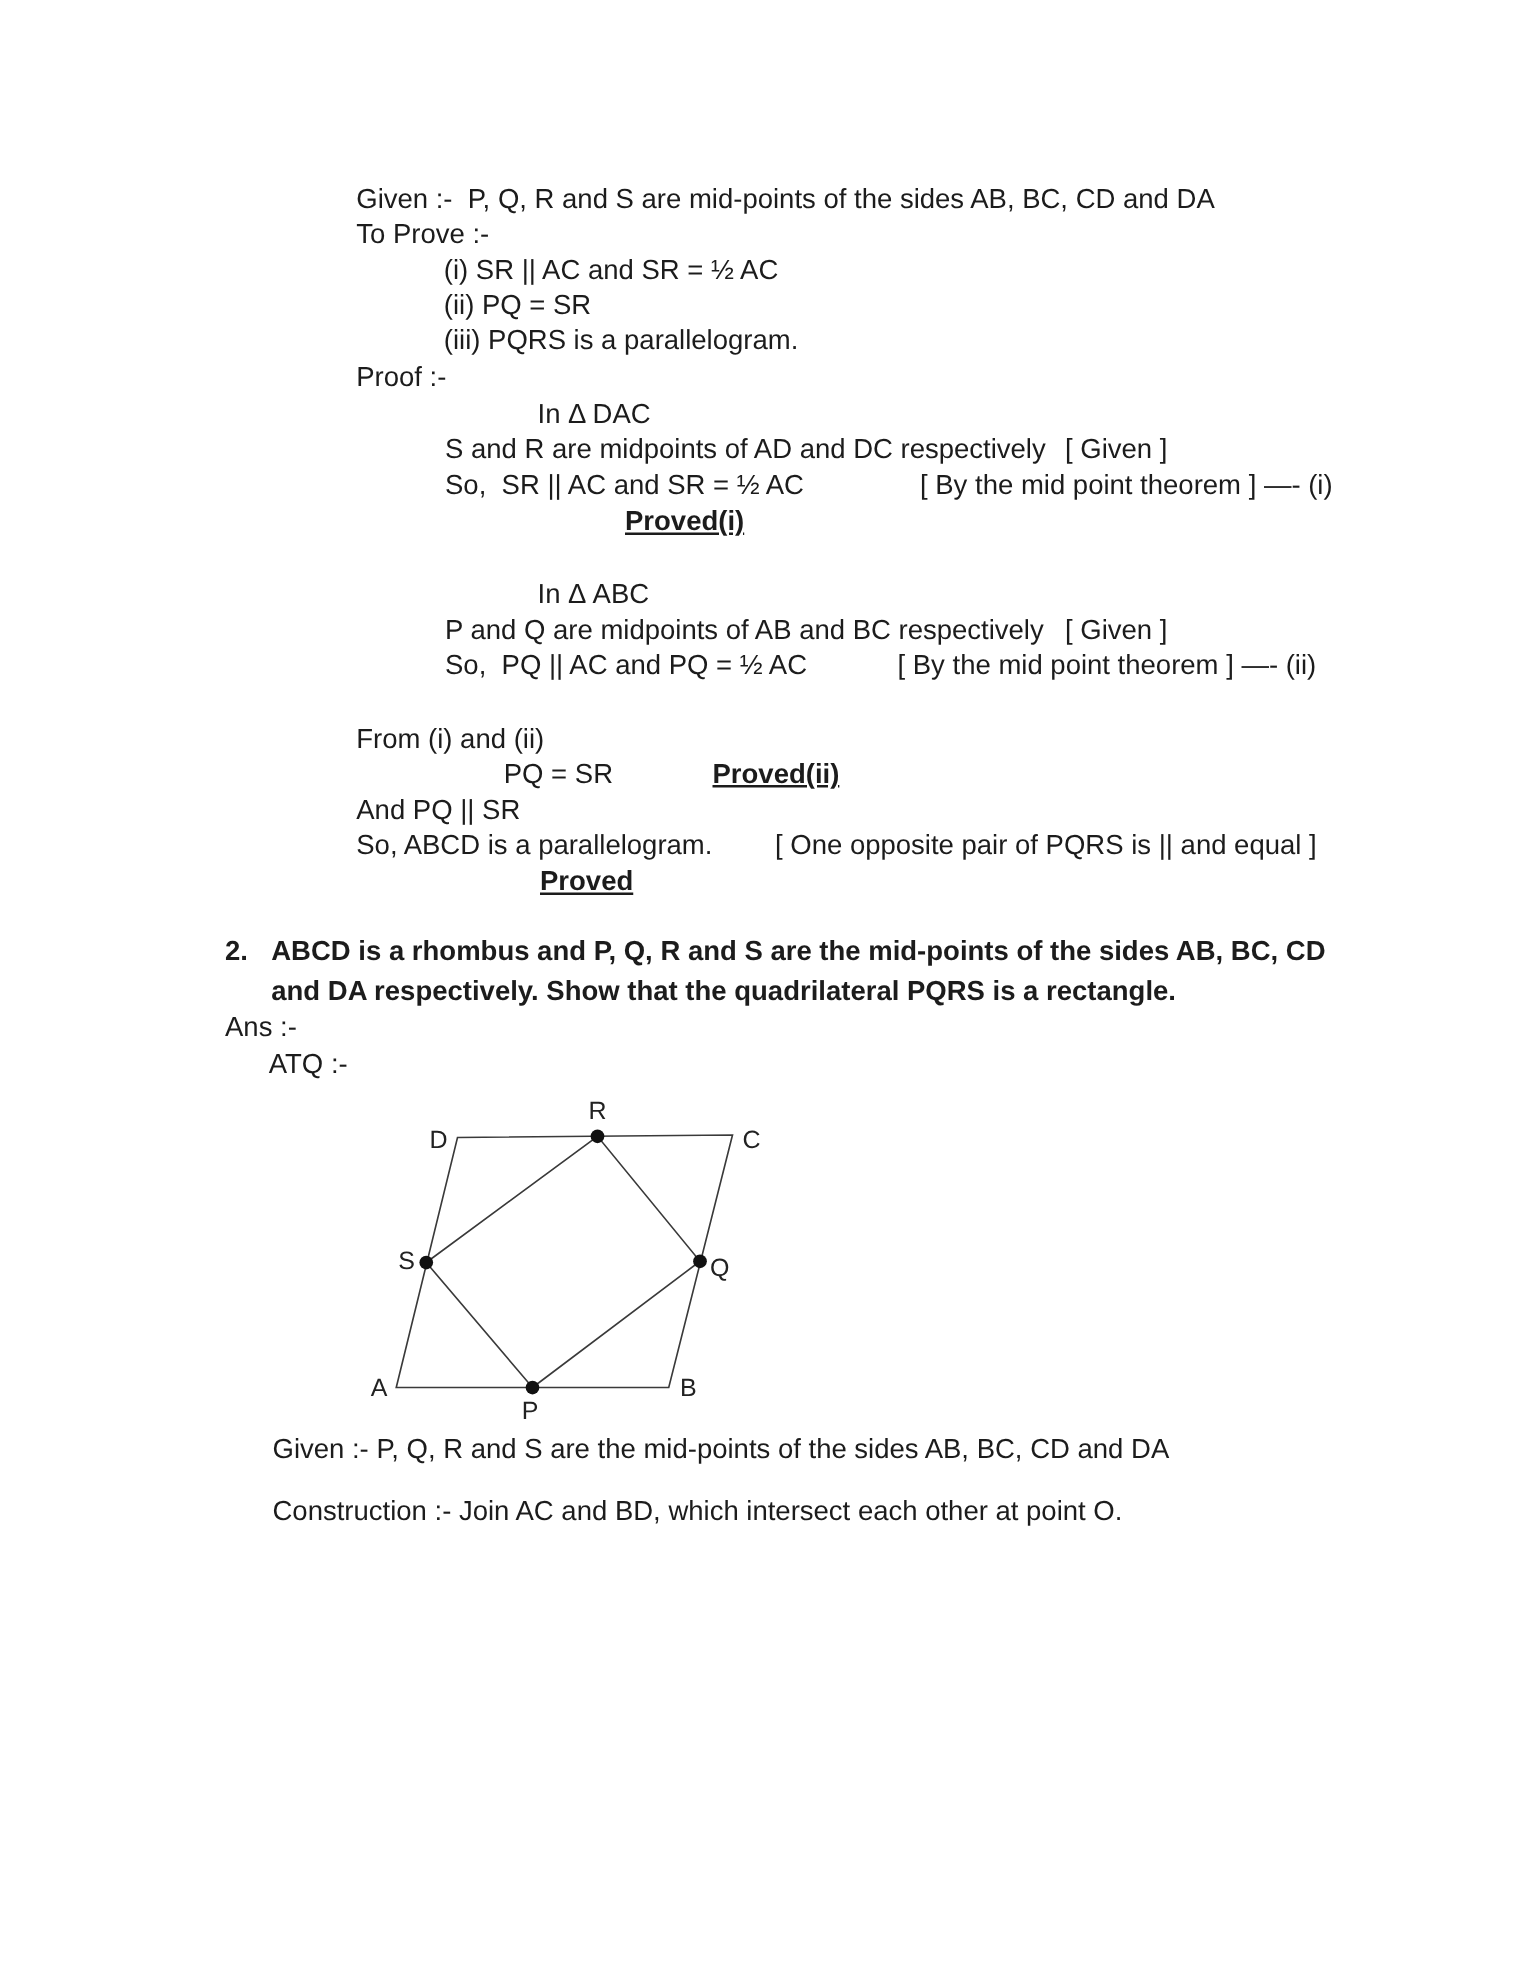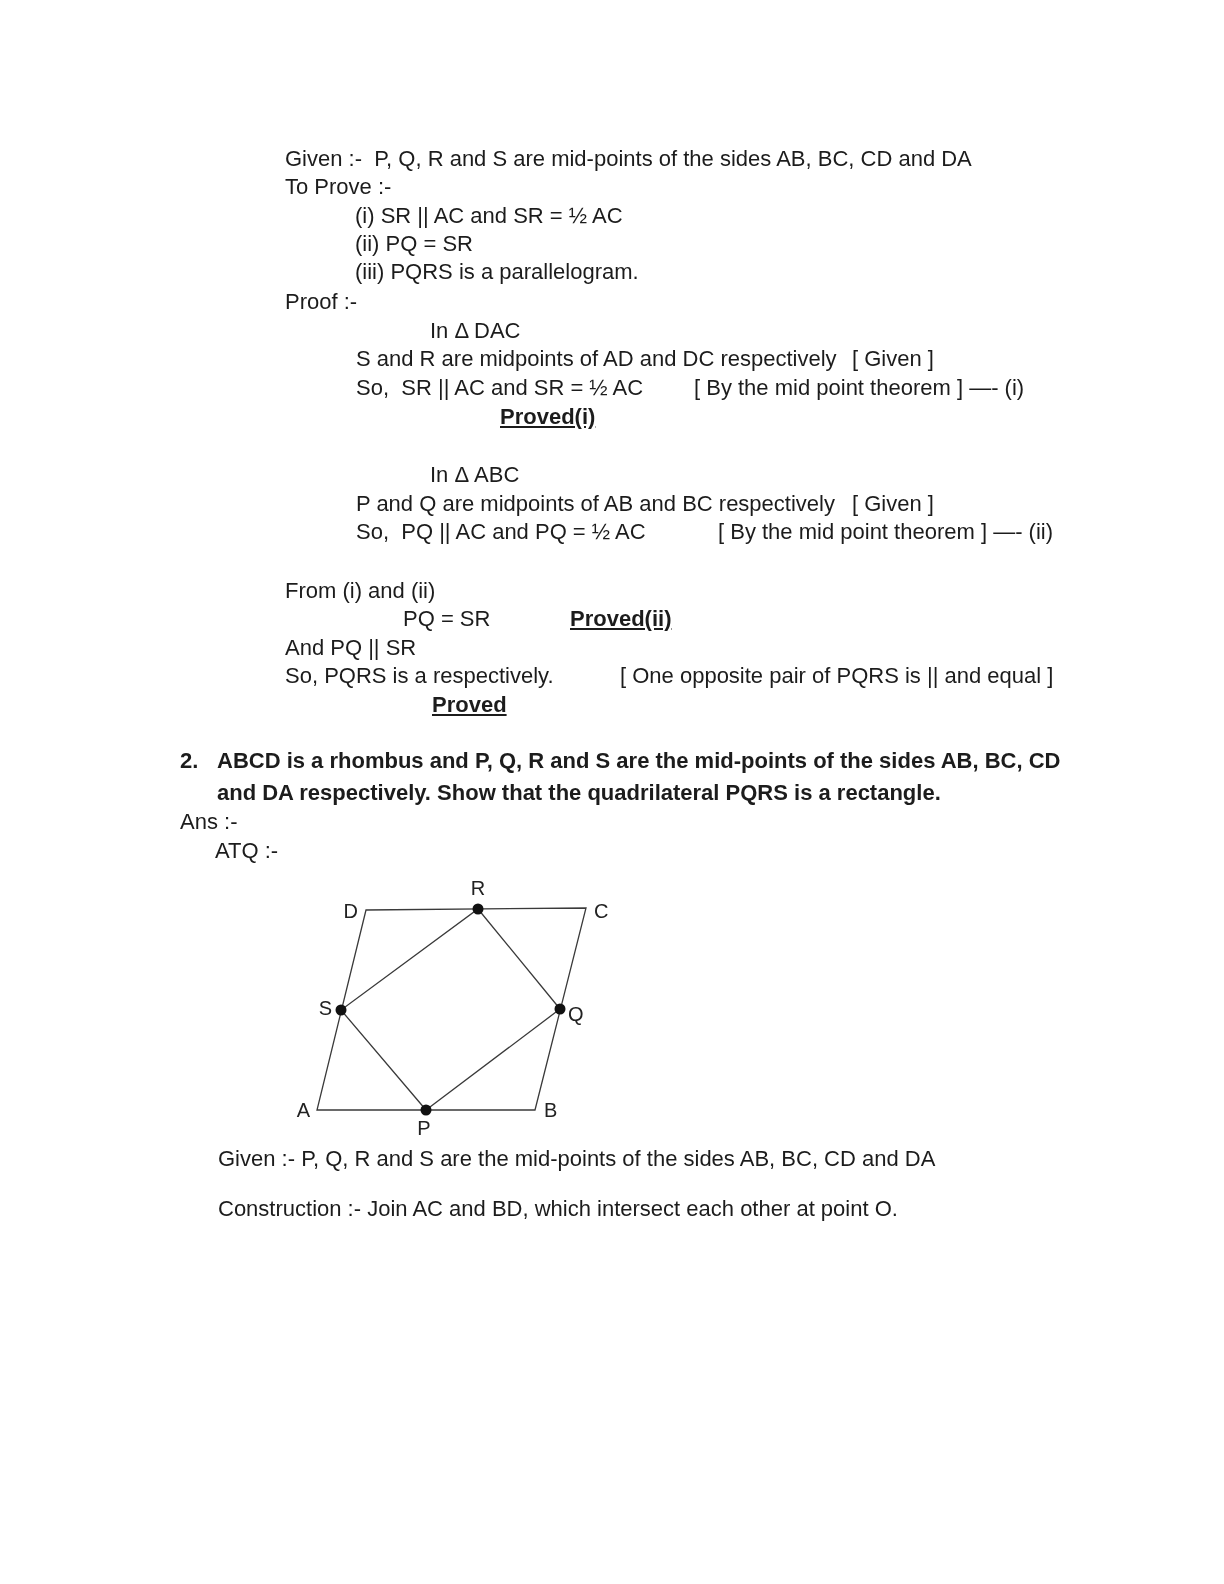--- a/index.html
+++ b/index.html
@@ -39,34 +39,34 @@
   <div class="ln" style="left:285px; top:174px;">To Prove :-</div>
   <div class="ln" style="left:355px; top:203px;">(i) SR || AC and SR = ½ AC</div>
   <div class="ln" style="left:355px; top:231px;">(ii) PQ = SR</div>
   <div class="ln" style="left:355px; top:259px;">(iii) PQRS is a parallelogram.</div>
   <div class="ln" style="left:285px; top:289px;">Proof :-</div>
 
   <div class="ln" style="left:430px; top:318px;">In Δ DAC</div>
   <div class="ln" style="left:356px; top:346px;">S and R are midpoints of AD and DC respectively</div>
   <div class="ln" style="left:852px; top:346px;">[ Given ]</div>
   <div class="ln" style="left:356px; top:375px;">So,  SR || AC and SR = ½ AC</div>
-  <div class="ln" style="left:694px; top:375px;">[ By the mid point theorem ] —- (i)</div>
+  <div class="ln" style="left:736px; top:375px;">[ By the mid point theorem ] —- (i)</div>
   <div class="ln bu" style="left:500px; top:404px;">Proved(i)</div>
 
   <div class="ln" style="left:430px; top:462px;">In Δ ABC</div>
   <div class="ln" style="left:356px; top:491px;">P and Q are midpoints of AB and BC respectively</div>
   <div class="ln" style="left:852px; top:491px;">[ Given ]</div>
   <div class="ln" style="left:356px; top:519px;">So,  PQ || AC and PQ = ½ AC</div>
   <div class="ln" style="left:718px; top:519px;">[ By the mid point theorem ] —- (ii)</div>
 
   <div class="ln" style="left:285px; top:578px;">From (i) and (ii)</div>
   <div class="ln" style="left:356px; top:606px;margin-left:47px;">PQ = SR</div>
   <div class="ln bu" style="left:570px; top:606px;">Proved(ii)</div>
   <div class="ln" style="left:285px; top:635px;">And PQ || SR</div>
-  <div class="ln" style="left:285px; top:663px;">So, PQRS is a respectively.</div>
+  <div class="ln" style="left:285px; top:663px;">So, ABCD is a parallelogram.</div>
   <div class="ln" style="left:620px; top:663px;">[ One opposite pair of PQRS is || and equal ]</div>
   <div class="ln bu" style="left:432px; top:692px;">Proved</div>
 
   <div class="ln b" style="left:180px; top:748px;">2.</div>
   <div class="ln b" style="left:217px; top:780px;">and DA respectively. Show that the quadrilateral PQRS is a rectangle.</div>
   <div class="ln b" style="left:217px; top:748px;">ABCD is a rhombus and P, Q, R and S are the mid-points of the sides AB, BC, CD</div>
   <div class="ln" style="left:180px; top:809px;">Ans :-</div>
   <div class="ln" style="left:215px; top:838px;">ATQ :-</div>
 
   <svg style="position:absolute; left:288px; top:874px;" width="330" height="266" viewBox="0 0 330 266">

